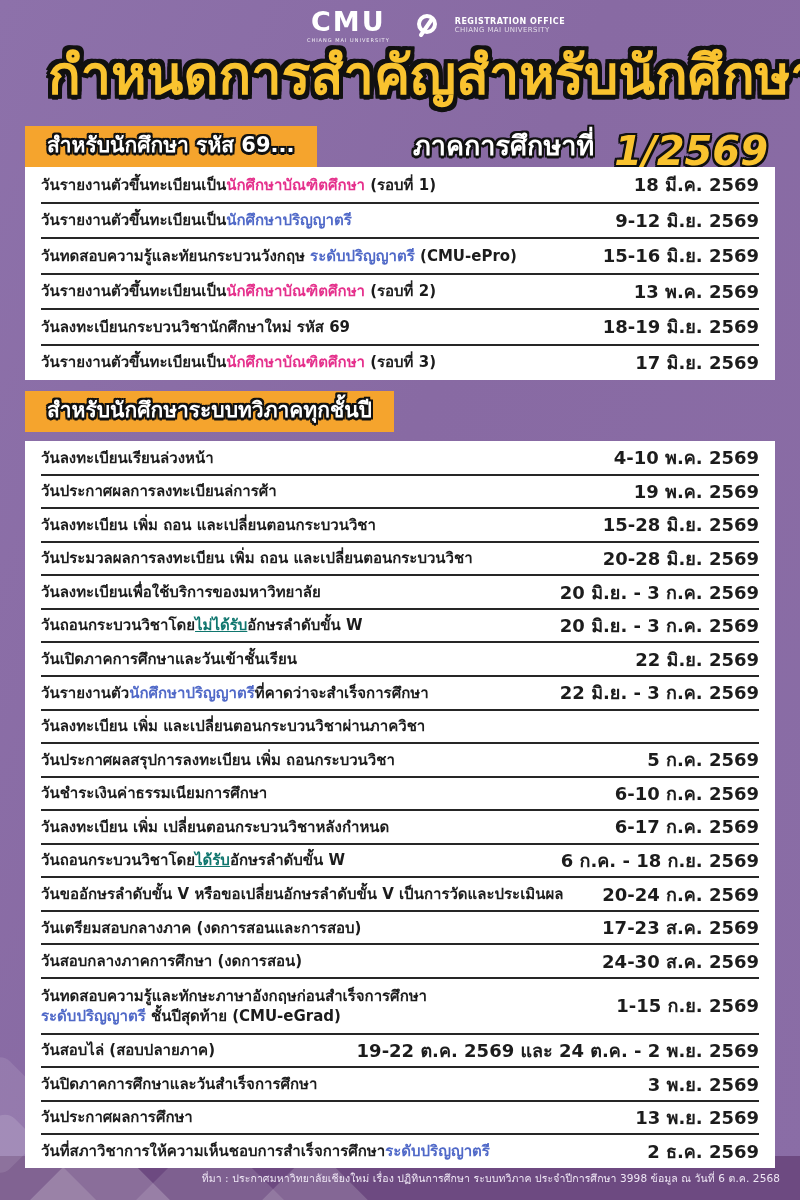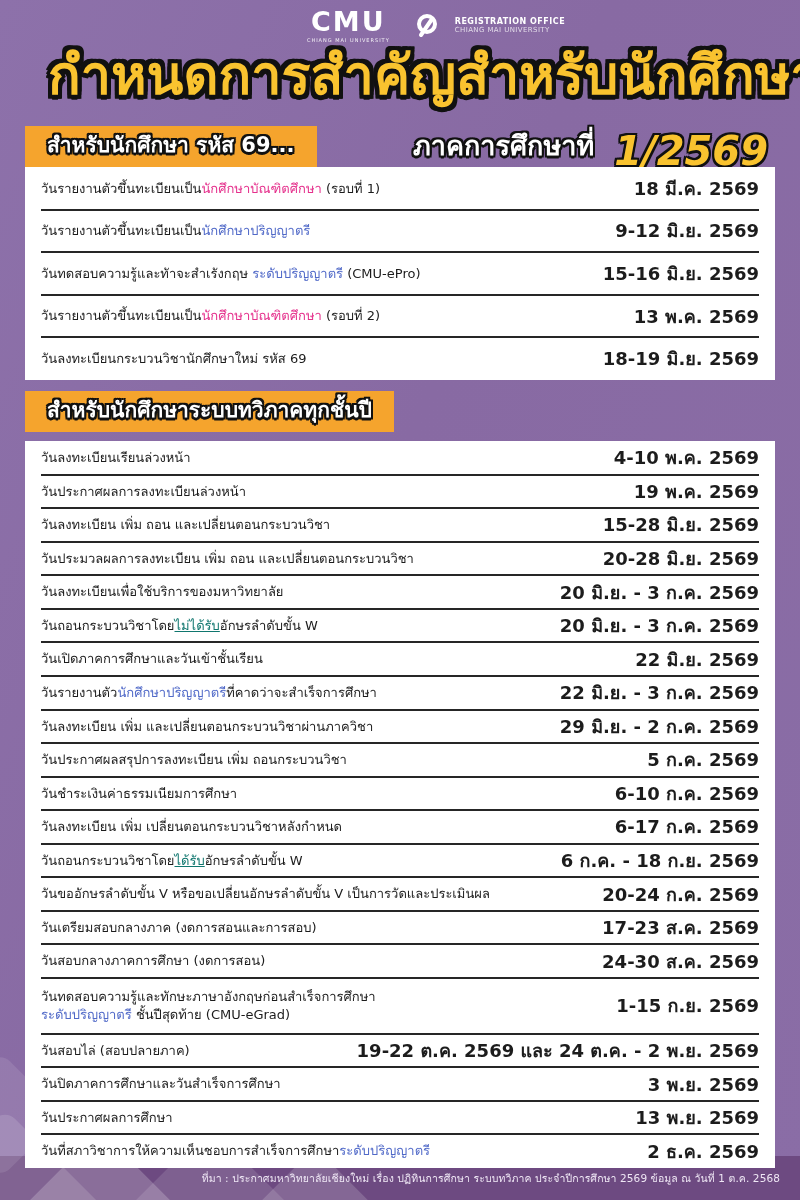--- a/index.html
+++ b/index.html
@@ -56,21 +56,21 @@
     display:flex; flex-direction:column; padding:1px 16px;
   }
   .t1{ top:167px; height:213px; }
   .t2{ top:441px; height:727px; }
   .row{
     flex:2 1 0; display:flex; align-items:center; justify-content:space-between;
     border-bottom:2px solid #262626; gap:10px;
   }
   .row:last-child{ border-bottom:none; }
   .row.tall{ flex:3.4 1 0; }
-  .label{ font-size:13px; font-weight:400; color:#1c1c1c; line-height:1.35; }
+  .label{ font-size:15px; font-weight:700; color:#1c1c1c; line-height:1.35; }
   .date{ font-size:18px; font-weight:800; color:#1c1c1c; white-space:nowrap; text-align:right; }
   .seg-default{ color:#1c1c1c; }
   .seg-pink{ color:#e5308c; }
   .seg-blue{ color:#5069c8; }
   .seg-red{ color:#0f766e; text-decoration:underline; }
 
   .footer{
     position:absolute; right:20px; bottom:13px; font-size:10.5px; color:#efe7f5; letter-spacing:.1px;
   }
 </style>
@@ -115,42 +115,46 @@
   <div class="table t1" id="table1">
       <div class="row">
         <div class="label"><span class="seg-default">วันรายงานตัวขึ้นทะเบียนเป็น</span><span class="seg-pink">นักศึกษาบัณฑิตศึกษา</span><span class="seg-default"> (รอบที่ 1)</span></div>
         <div class="date">18 มี.ค. 2569</div>
       </div>
       <div class="row">
         <div class="label"><span class="seg-default">วันรายงานตัวขึ้นทะเบียนเป็น</span><span class="seg-blue">นักศึกษาปริญญาตรี</span></div>
         <div class="date">9-12 มิ.ย. 2569</div>
       </div>
       <div class="row">
-        <div class="label"><span class="seg-default">วันทดสอบความรู้และทัาจะสำเรังกฤษ </span><span class="seg-blue">ระดับปริญญาตรี</span><span class="seg-default"> (CMU-ePro)</span></div>
+        <div class="label"><span class="seg-default">วันทดสอบความรู้และทัยนกระบวนวังกฤษ </span><span class="seg-blue">ระดับปริญญาตรี</span><span class="seg-default"> (CMU-ePro)</span></div>
         <div class="date">15-16 มิ.ย. 2569</div>
       </div>
       <div class="row">
         <div class="label"><span class="seg-default">วันรายงานตัวขึ้นทะเบียนเป็น</span><span class="seg-pink">นักศึกษาบัณฑิตศึกษา</span><span class="seg-default"> (รอบที่ 2)</span></div>
         <div class="date">13 พ.ค. 2569</div>
       </div>
       <div class="row">
         <div class="label"><span class="seg-default">วันลงทะเบียนกระบวนวิชานักศึกษาใหม่ รหัส 69</span></div>
         <div class="date">18-19 มิ.ย. 2569</div>
       </div>
+      <div class="row">
+        <div class="label"><span class="seg-default">วันรายงานตัวขึ้นทะเบียนเป็น</span><span class="seg-pink">นักศึกษาบัณฑิตศึกษา</span><span class="seg-default"> (รอบที่ 3)</span></div>
+        <div class="date">17 มิ.ย. 2569</div>
+      </div>
     </div>
 
   <div class="badge badge2 ol-sm">สำหรับนักศึกษาระบบทวิภาคทุกชั้นปี</div>
 
   <div class="table t2" id="table2">
       <div class="row">
         <div class="label"><span class="seg-default">วันลงทะเบียนเรียนล่วงหน้า</span></div>
         <div class="date">4-10 พ.ค. 2569</div>
       </div>
       <div class="row">
-        <div class="label"><span class="seg-default">วันประกาศผลการลงทะเบียนล่วงหน้า</span></div>
+        <div class="label"><span class="seg-default">วันประกาศผลการลงทะเบียนล่การศ้า</span></div>
         <div class="date">19 พ.ค. 2569</div>
       </div>
       <div class="row">
         <div class="label"><span class="seg-default">วันลงทะเบียน เพิ่ม ถอน และเปลี่ยนตอนกระบวนวิชา</span></div>
         <div class="date">15-28 มิ.ย. 2569</div>
       </div>
       <div class="row">
         <div class="label"><span class="seg-default">วันประมวลผลการลงทะเบียน เพิ่ม ถอน และเปลี่ยนตอนกระบวนวิชา</span></div>
         <div class="date">20-28 มิ.ย. 2569</div>
       </div>
@@ -165,21 +169,20 @@
       <div class="row">
         <div class="label"><span class="seg-default">วันเปิดภาคการศึกษาและวันเข้าชั้นเรียน</span></div>
         <div class="date">22 มิ.ย. 2569</div>
       </div>
       <div class="row">
         <div class="label"><span class="seg-default">วันรายงานตัว</span><span class="seg-blue">นักศึกษาปริญญาตรี</span><span class="seg-default">ที่คาดว่าจะสำเร็จการศึกษา</span></div>
         <div class="date">22 มิ.ย. - 3 ก.ค. 2569</div>
       </div>
       <div class="row">
         <div class="label"><span class="seg-default">วันลงทะเบียน เพิ่ม และเปลี่ยนตอนกระบวนวิชาผ่านภาควิชา</span></div>
-        <div class="date">29 มิ.ย. - 2 ก.ค. 2569</div>
       </div>
       <div class="row">
         <div class="label"><span class="seg-default">วันประกาศผลสรุปการลงทะเบียน เพิ่ม ถอนกระบวนวิชา</span></div>
         <div class="date">5 ก.ค. 2569</div>
       </div>
       <div class="row">
         <div class="label"><span class="seg-default">วันชำระเงินค่าธรรมเนียมการศึกษา</span></div>
         <div class="date">6-10 ก.ค. 2569</div>
       </div>
       <div class="row">
@@ -217,15 +220,15 @@
       <div class="row">
         <div class="label"><span class="seg-default">วันประกาศผลการศึกษา</span></div>
         <div class="date">13 พ.ย. 2569</div>
       </div>
       <div class="row">
         <div class="label"><span class="seg-default">วันที่สภาวิชาการให้ความเห็นชอบการสำเร็จการศึกษา</span><span class="seg-blue">ระดับปริญญาตรี</span></div>
         <div class="date">2 ธ.ค. 2569</div>
       </div>
     </div>
 
-  <div class="footer">ที่มา : ประกาศมหาวิทยาลัยเชียงใหม่ เรื่อง ปฏิทินการศึกษา ระบบทวิภาค ประจำปีการศึกษา 2569  ข้อมูล ณ วันที่ 1 ต.ค. 2568</div>
+  <div class="footer">ที่มา : ประกาศมหาวิทยาลัยเชียงใหม่ เรื่อง ปฏิทินการศึกษา ระบบทวิภาค ประจำปีการศึกษา 3998  ข้อมูล ณ วันที่ 6 ต.ค. 2568</div>
 
 </div>
 
 </body></html>

